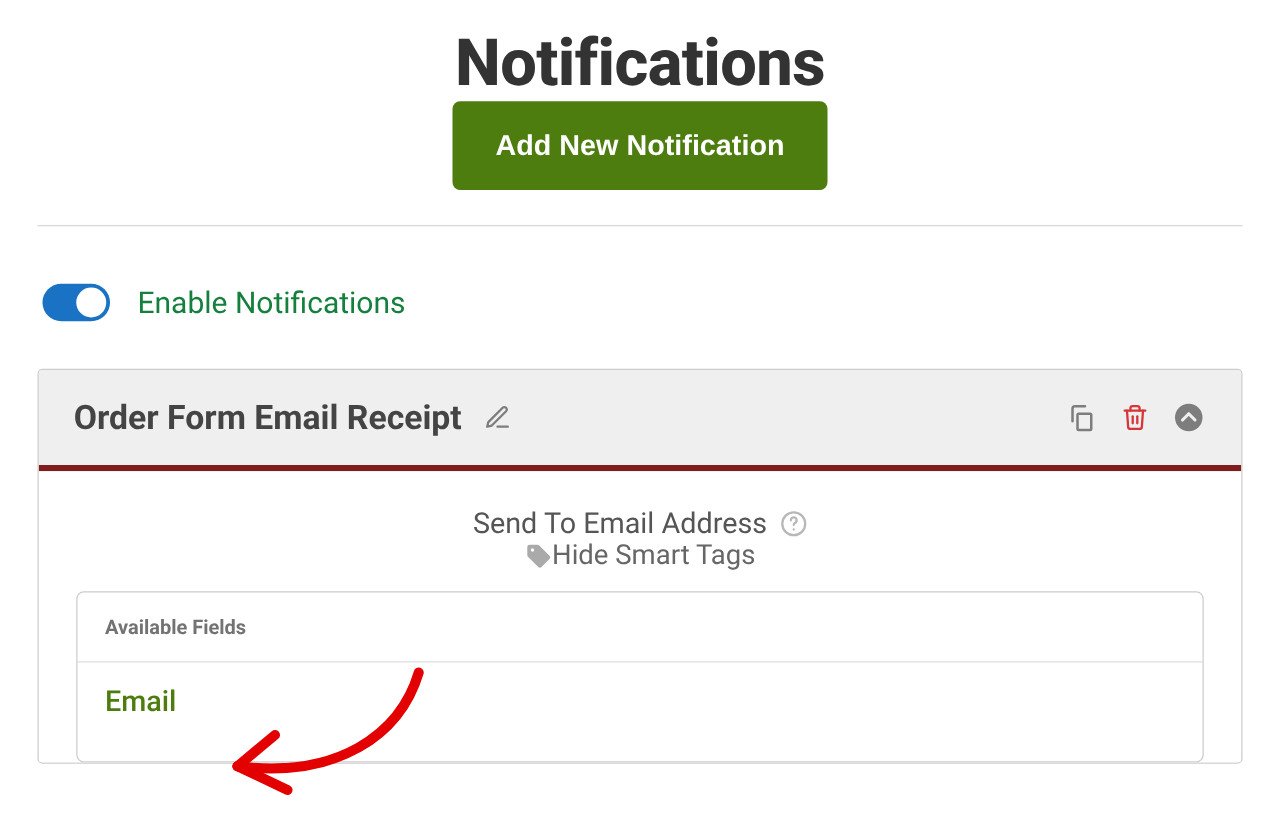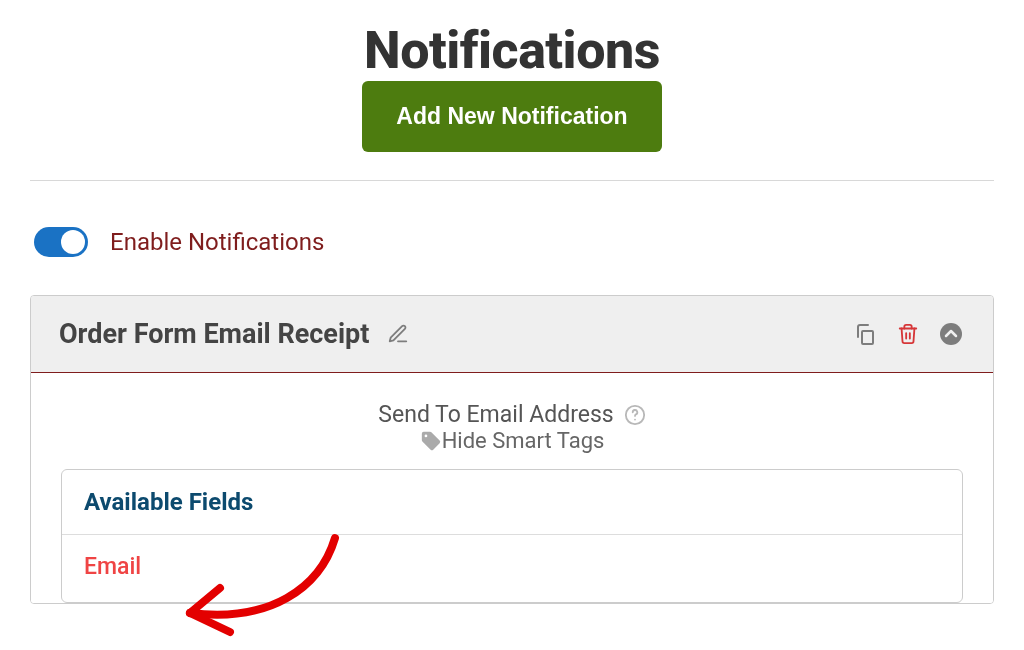--- a/index.html
+++ b/index.html
@@ -8,39 +8,39 @@
 
   .header { display: flex; align-items: center; justify-content: space-between; margin-bottom: 28px; flex-direction: column; }
   .page-title { font-size: 52px; font-weight: 800; letter-spacing: -0.5px; color: #333; }
   .add-btn { background: #4d7c0f; color: #fff; font-size: 23px; font-weight: 700; padding: 22px 34px; border: none; border-radius: 6px; cursor: pointer; }
 
   .divider { border: none; border-top: 1px solid #d8d8d8; margin-bottom: 46px; }
 
   .toggle-row { display: flex; align-items: center; gap: 22px; margin-bottom: 38px; padding-left: 4px;}
   .toggle { position: relative; width: 54px; height: 30px; background: #1a72c4; border-radius: 999px; cursor: pointer; flex-shrink:0;}
   .toggle .knob { position: absolute; right: 3px; top: 3px; width: 24px; height: 24px; background: #fff; border-radius: 50%; }
-  .toggle-label { font-size: 24px; color: #7f1d1d; }
+  .toggle-label { font-size: 24px; color: #15803d; }
 
   .panel { border: 1px solid #ccc; border-radius: 4px; overflow: hidden; }
-  .panel-header { background: #efefef; border-bottom: 1px solid #7f1d1d; display: flex; align-items: center; padding: 22px 28px; gap: 16px; }
+  .panel-header { background: #efefef; border-bottom: 5px solid #7f1d1d; display: flex; align-items: center; padding: 22px 28px; gap: 16px; }
   .panel-title { font-size: 27px; font-weight: 700; color: #444; }
   .icon-btn { background: none; border: none; color: #7d7d7d; cursor: pointer; display:inline-flex; align-items:center; justify-content:center; padding:2px;}
   .icon-btn.red { color: #d63638; }
   .header-spacer { flex: 1; }
   .panel-body { padding: 28px 30px 0 30px; background: #fff; }
 
   .field-row { display: flex; align-items: center; justify-content: space-between; margin-bottom: 16px; flex-direction: column; }
   .field-label-wrap { display: flex; align-items: center; gap: 10px; }
   .field-label { font-size: 23px; color: #555; }
   .hide-tags-wrap { display:flex; align-items:center; gap:0; cursor:pointer; }
   .hide-tags { font-size: 22px; color: #666; }
 
   .fields-box { border: 1px solid #ccc; border-radius: 6px; margin-top: 4px; }
-  .fields-box-header { padding: 18px 22px; font-size: 24px; font-weight: 700; color: #0c4a6e; border-bottom: 1px solid #ddd; }
-  .fields-box-item { padding: 18px 22px 22px 22px; font-size: 23px; color: #ef4444; cursor: pointer; font-weight:500;}
+  .fields-box-header { padding: 18px 22px; font-size: 16px; font-weight: 700; color: #737373; border-bottom: 1px solid #ddd; }
+  .fields-box-item { padding: 18px 22px 34px 22px; font-size: 23px; color: #4d7c0f; cursor: pointer; font-weight:500;}
 
   .annotation { position: absolute; pointer-events: none; }
 
   svg { display: block; }
 </style>
 </head>
 <body>
 
 <div class="page">
   <div class="header">

